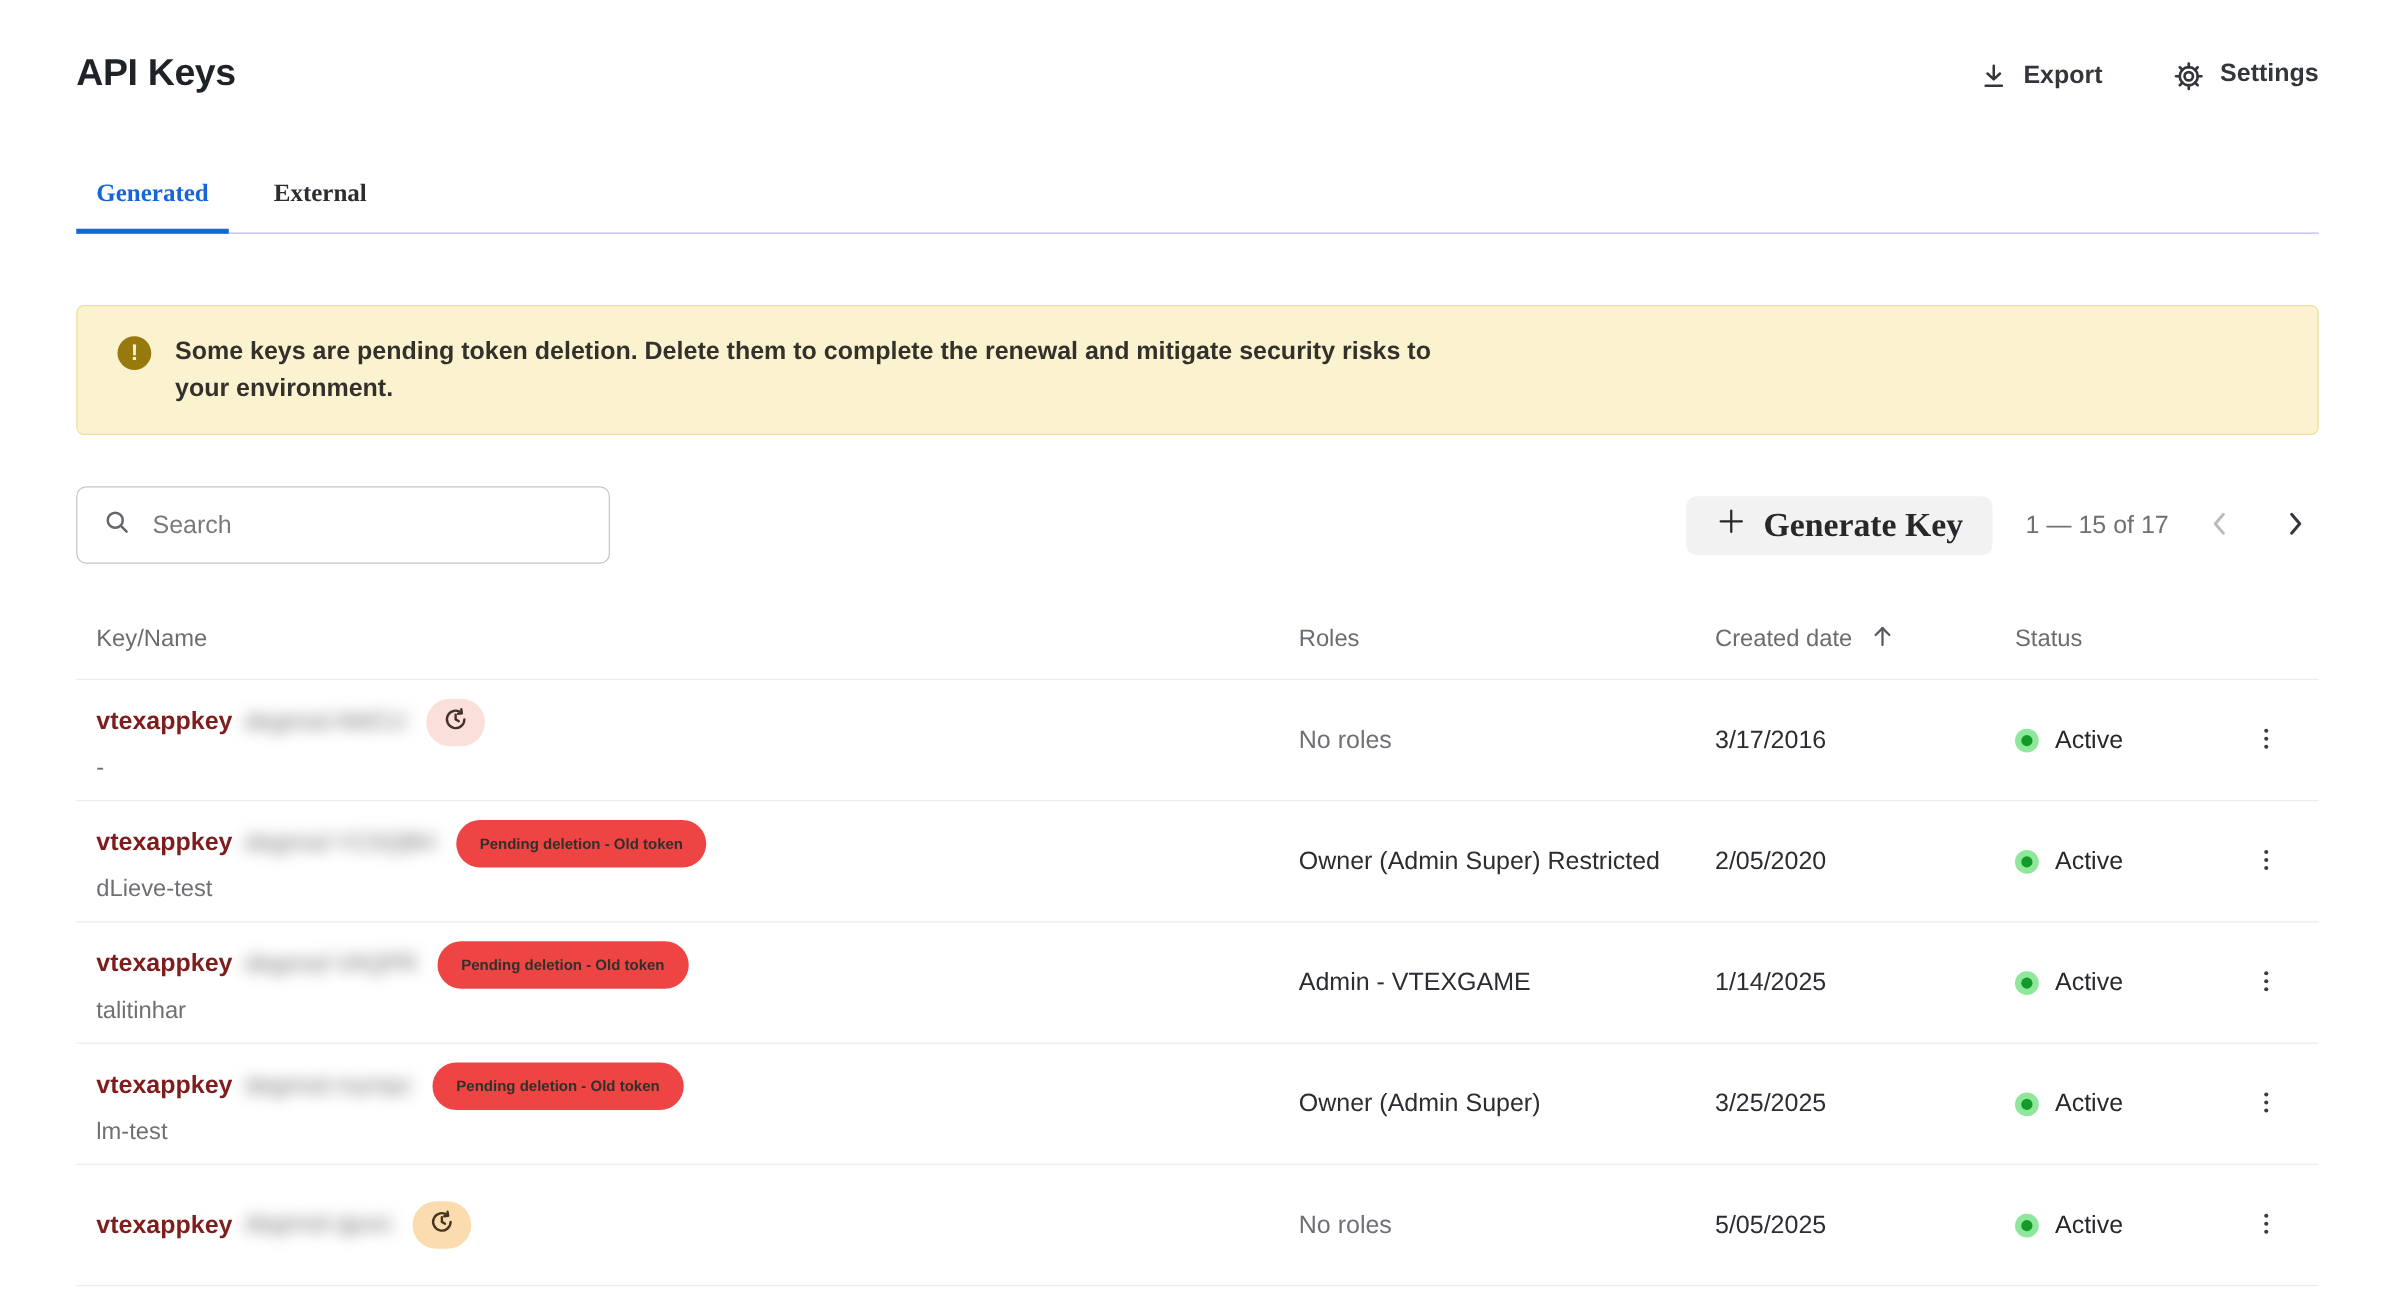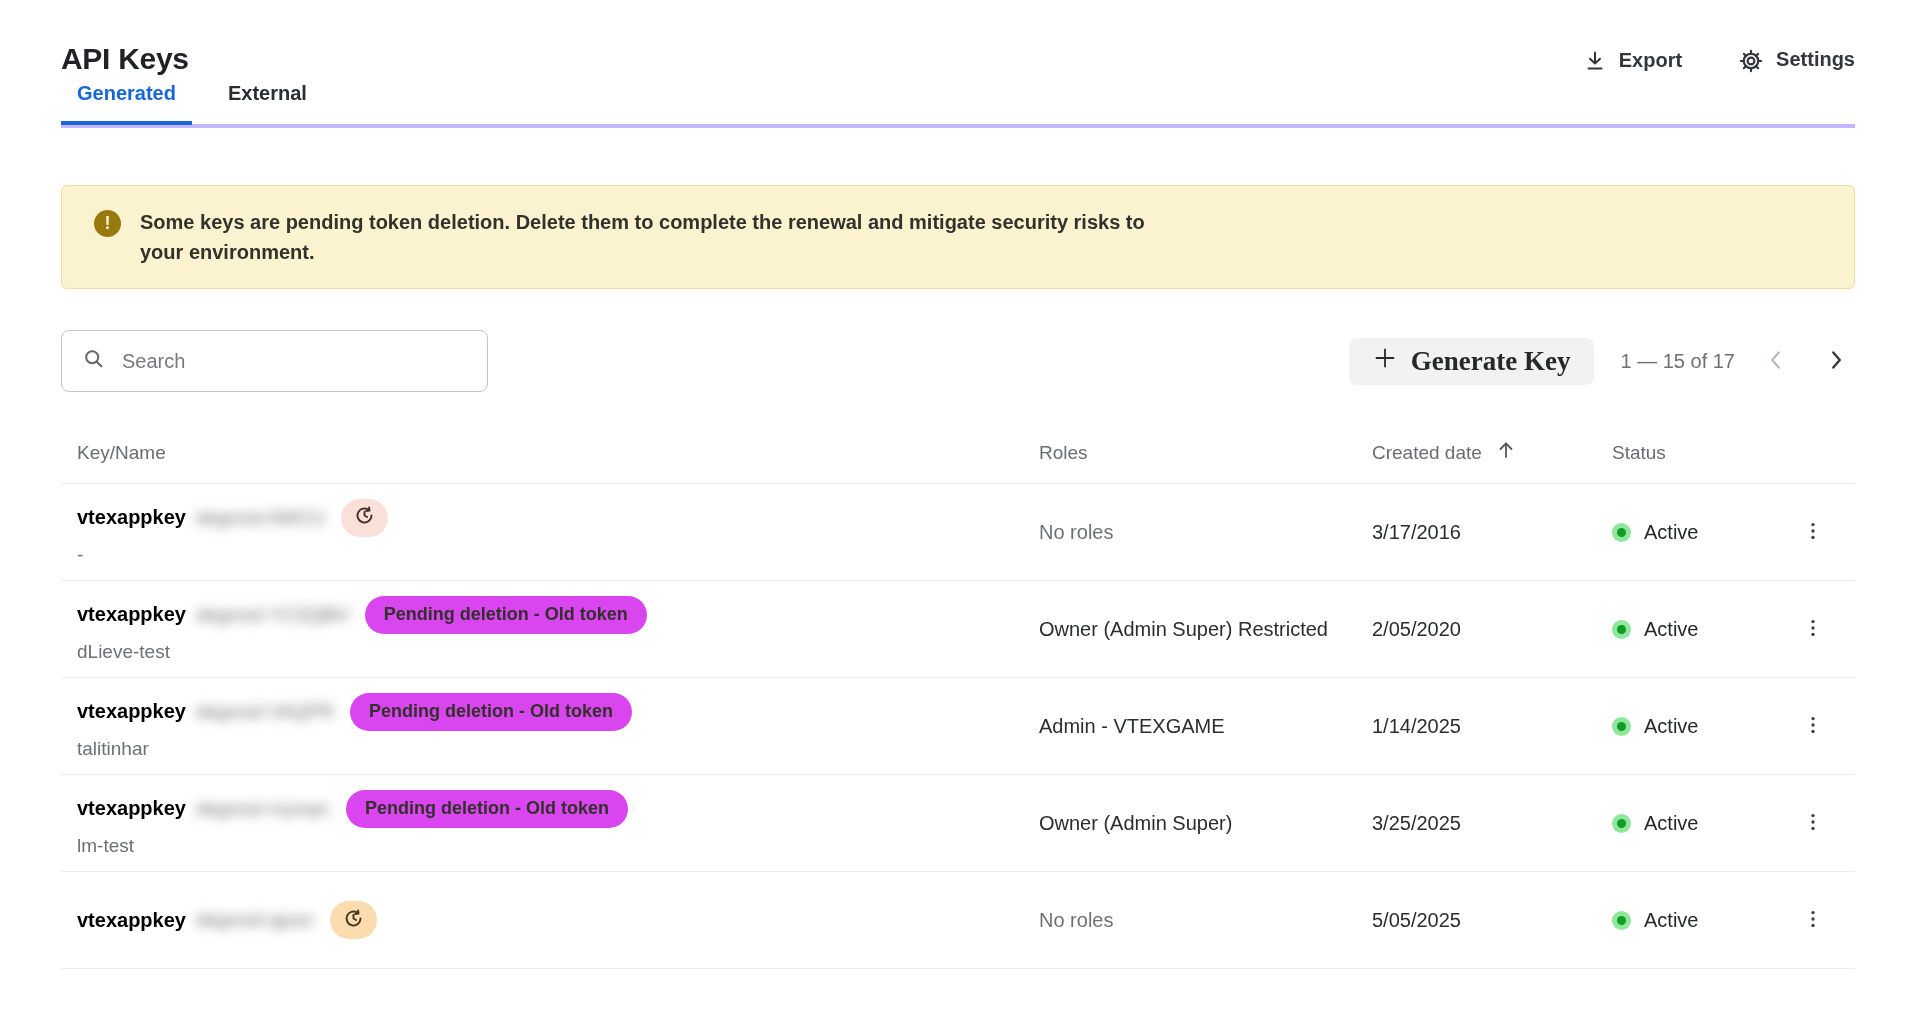--- a/index.html
+++ b/index.html
@@ -9,21 +9,21 @@
 
   
   .topbar { display:flex; justify-content:space-between; align-items:flex-start; }
   h1 { font-size:30px; font-weight:700; color:#1f2226; letter-spacing:-0.3px; line-height:42px; }
   .top-actions { display:flex; align-items:center; gap:56px; margin-top:10px; }
   .tbtn { display:flex; align-items:flex-start; gap:12px; background:none; border:none; cursor:pointer;
     font-family:inherit; font-size:20px; font-weight:600; color:#33373c; }
   .tbtn svg { display:block; }
 
   
-  .tabs { display:flex; border-bottom:4px solid #c4b5fd; }
+  .tabs { display:flex; margin-top:62px; border-bottom:1px solid #c4b5fd;font-family:Liberation Serif, serif; }
   .tab { padding:0 16px 15px 16px; font-size:20px; font-weight:600; color:#2a2d31;
     cursor:pointer; border-bottom:4px solid transparent; margin-bottom:-1px; line-height:26px; }
   .tab.active { color:#1666d9; border-bottom-color:#1666d9; }
   .tab + .tab { margin-left:20px; }
 
   
   .banner { margin-top:57px; background:#fbf3cf; border:1px solid #ecdf9e; border-radius:6px;
     display:flex; align-items:flex-start; padding:21px 30px 21px 32px; }
   .warn-icon { width:27px; height:27px; border-radius:50%; background:#97790d; color:#fdf4cf;
     font-size:18px; font-weight:700; display:flex; align-items:center; justify-content:center;
@@ -52,28 +52,28 @@
   .thead { display:flex; align-items:center; padding:12px 0 16px 0; border-bottom:1px solid #ececec;
     font-size:19px; color:#696d72; }
   .row { display:flex; align-items:center; height:97px; border-bottom:1px solid #ececec; }
   .c-key { flex:1; padding-left:16px; min-width:0; }
   .c-roles { width:333px; flex:0 0 333px; }
   .c-created { width:240px; flex:0 0 240px; display:flex; align-items:center; gap:12px; }
   .c-status { width:158px; flex:0 0 158px; display:flex; align-items:center; gap:13px; }
   .c-actions { width:85px; flex:0 0 85px; display:flex; justify-content:center; }
 
   .kline { display:flex; align-items:center; }
-  .kp { font-size:20px; font-weight:700; color:#000000; }
+  .kp { font-size:20px; font-weight:700; color:#7f1d1d; }
   .blur { margin-left:10px; font-size:19px; color:#6b6b6b; filter:blur(6px);
     white-space:nowrap; overflow:hidden; max-width:205px; }
   .kname { margin-top:7px; font-size:19px; color:#6e7075; }
 
   .pill { margin-left:16px; height:38px; border-radius:19px; display:inline-flex;
     align-items:center; justify-content:center; }
-  .pill.yellow { background:#d946ef; padding:0 19px; font-size:18px; font-weight:600; color:#32302a; }
+  .pill.yellow { background:#ef4444; padding:0 19px; font-size:12px; font-weight:600; color:#32302a; }
   .pill.iconpill { width:47px; padding:0; }
   .pill.pink { background:#fbe0da; color:#42312c; }
   .pill.orange { background:#fbdcae; color:#46361f; }
 
   .cell-text { font-size:20px; color:#2a2d31; }
   .muted { color:#6e7075; }
   .dot { width:19px; height:19px; border-radius:50%; background:#8ee79b;
     display:flex; align-items:center; justify-content:center; }
   .dot span { width:9px; height:9px; border-radius:50%; background:#149a28; display:block; }
   .status-label { font-size:20px; color:#26282c; }

